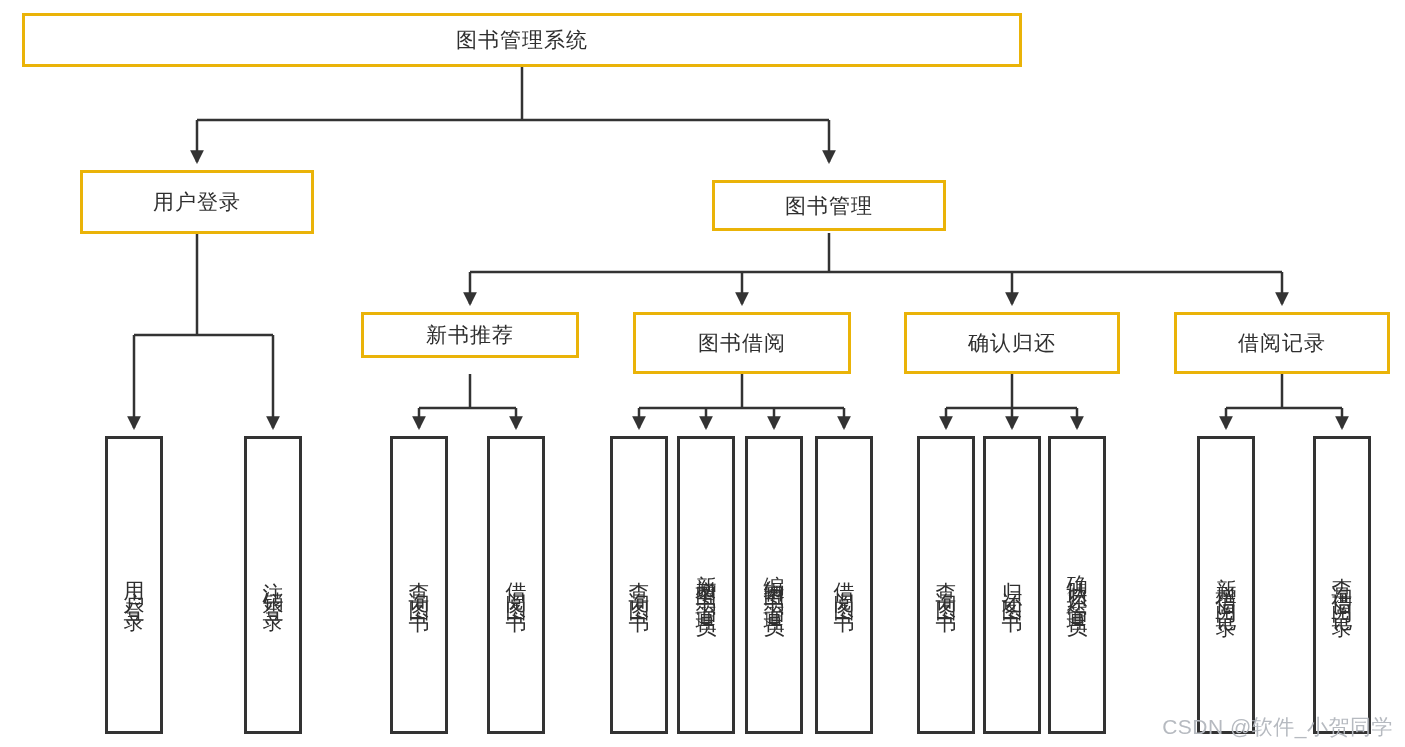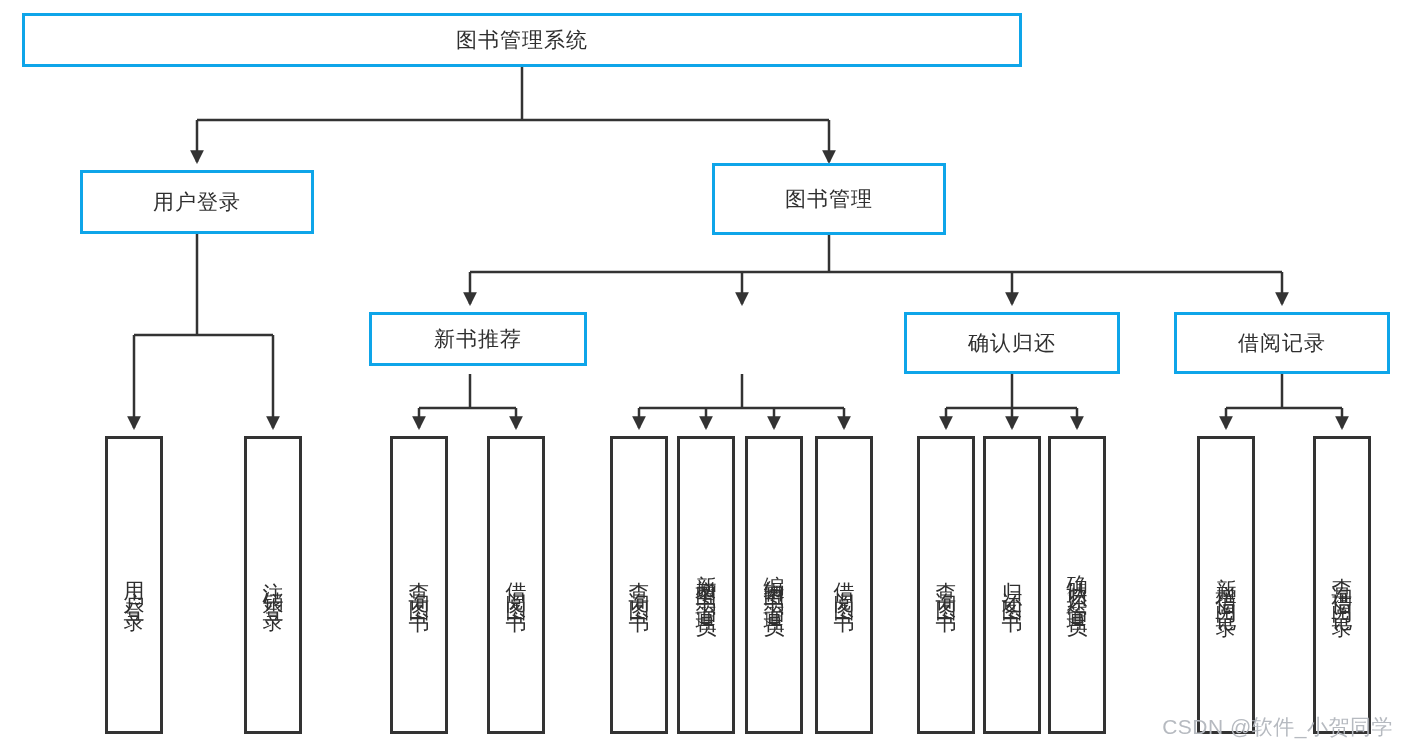--- a/index.html
+++ b/index.html
@@ -16,21 +16,21 @@
 
   .connectors {
     position: absolute;
     left: 0; top: 0;
     width: 1405px; height: 747px;
   }
 
   .node {
     position: absolute;
     background: #ffffff;
-    border: 3px solid #0ea5e9;
+    border: 3px solid #eab308;
     display: flex;
     align-items: center;
     justify-content: center;
     font-size: 21px;
     color: #2f2f2f;
     letter-spacing: 1px;
   }
 
   .leaf {
     position: absolute;
@@ -45,22 +45,22 @@
     writing-mode: vertical-rl;
     text-orientation: upright;
     font-size: 21px;
     letter-spacing: 10px;
     color: #2f2f2f;
   }
 
   
   .n-root  { left: 22px;  top: 13px;  width: 1000px; height: 54px; }
   .n-login { left: 80px;  top: 170px; width: 234px;  height: 64px; }
-  .n-mgmt  { left: 712px; top: 163px; width: 234px;  height: 72px; }
-  .n-rec   { left: 361px; top: 312px; width: 218px;  height: 54px; margin-left: 8px; }
+  .n-mgmt  { left: 712px; top: 180px; width: 234px;  height: 51px; }
+  .n-rec   { left: 361px; top: 312px; width: 218px;  height: 46px; }
   .n-bor   { left: 633px; top: 312px; width: 218px;  height: 62px; }
   .n-cur   { left: 904px; top: 312px; width: 216px;  height: 62px; }
   .n-hist  { left: 1174px;top: 312px; width: 216px;  height: 62px; }
 
   .l-1  { left: 105px; }
   .l-2  { left: 244px; }
   .l-3  { left: 390px; }
   .l-4  { left: 487px; }
   .l-5  { left: 610px; }
   .l-6  { left: 677px; letter-spacing: 6px; }
@@ -145,20 +145,23 @@
   <div class="node n-login">
     <span>用户登录</span>
   </div>
   <div class="node n-mgmt">
     <span>图书管理</span>
   </div>
 
   <div class="node n-rec">
     <span>新书推荐</span>
   </div>
+  <div class="node n-bor">
+    <span>图书借阅</span>
+  </div>
   <div class="node n-cur">
     <span>确认归还</span>
   </div>
   <div class="node n-hist">
     <span>借阅记录</span>
   </div>
 
   <div class="leaf l-1">用户登录</div>
   <div class="leaf l-2">注销登录</div>
 

